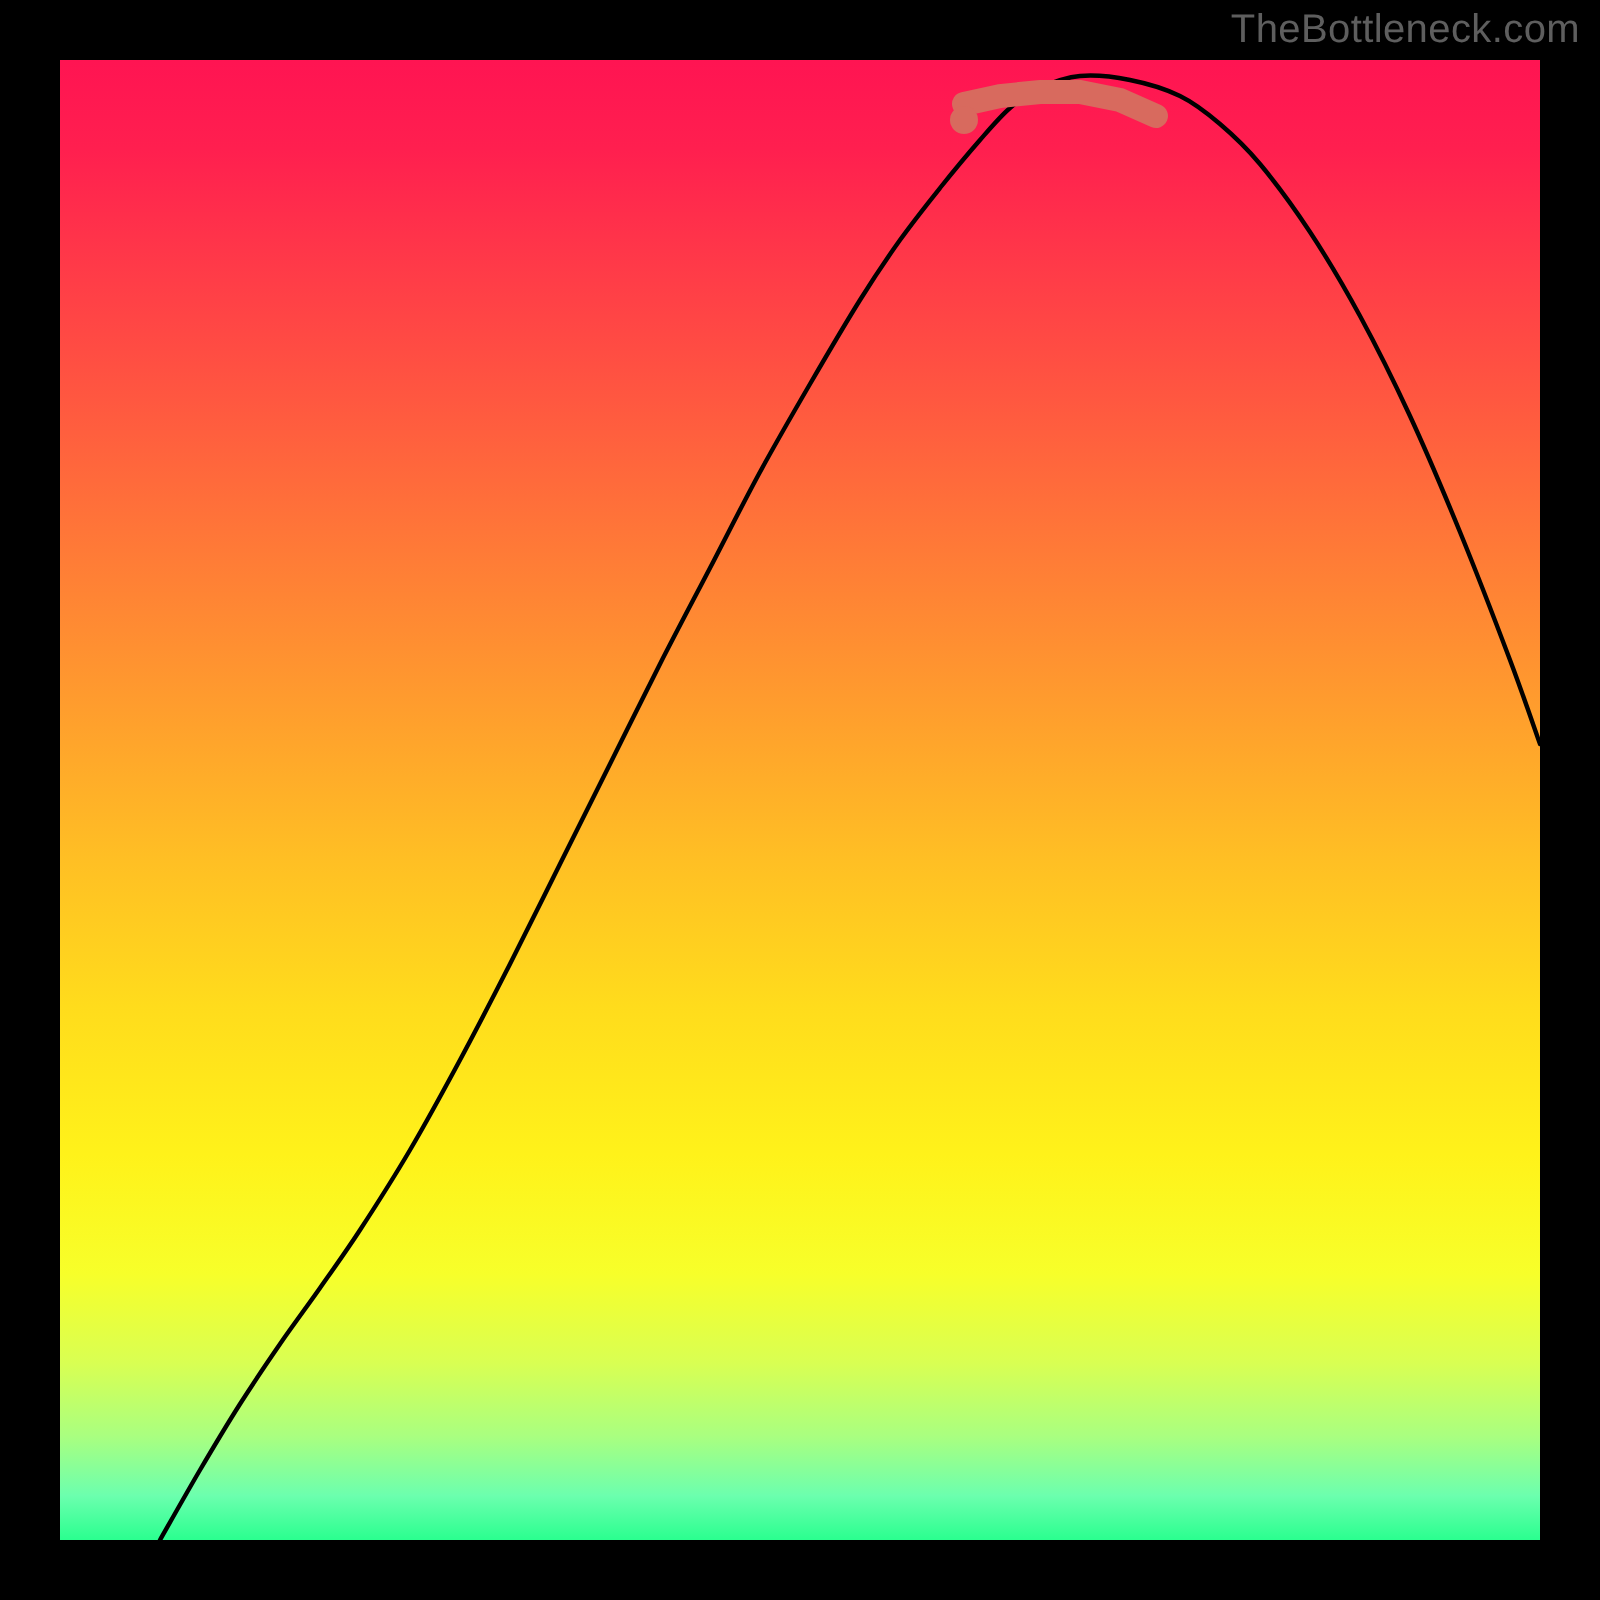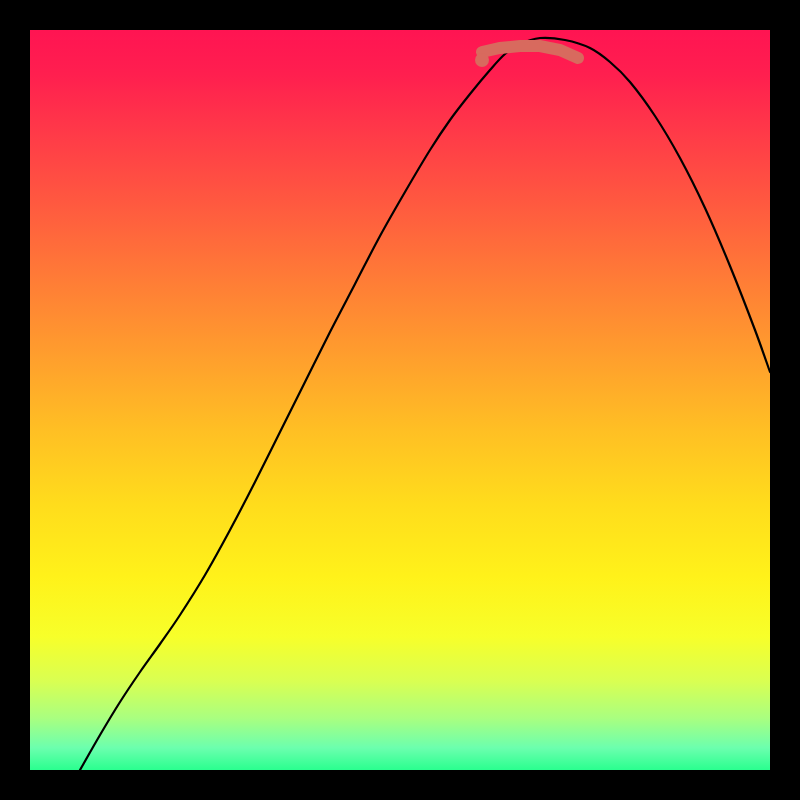--- a/index.html
+++ b/index.html
@@ -65,20 +65,21 @@
     stroke-width: 12;
     stroke-linecap: round;
   }
   .dot {
     fill: #d86a5e;
   }
 </style>
 </head>
 <body>
 <div class="stage">
+  <div class="watermark">TheBottleneck.com</div>
   <div class="plot">
     <div class="gradient"></div>
     <svg class="curve" viewBox="0 0 740 740">
       <path id="valley-curve" class="curve-path" d="M 50 740 C 53.333333333333336 734.1666666666666, 63.333333333333336 716.3333333333334, 70 705 C 76.66666666666667 693.6666666666666, 83.33333333333333 682.5, 90 672 C 96.66666666666667 661.5, 103.33333333333333 651.6666666666666, 110 642 C 116.66666666666667 632.3333333333334, 123.33333333333333 623.5, 130 614 C 136.66666666666666 604.5, 142.5 596.5, 150 585 C 157.5 573.5, 166.66666666666666 559.1666666666666, 175 545 C 183.33333333333334 530.8333333333334, 191.66666666666666 515.5, 200 500 C 208.33333333333334 484.5, 216.66666666666666 468.3333333333333, 225 452 C 233.33333333333334 435.6666666666667, 241.66666666666666 418.6666666666667, 250 402 C 258.3333333333333 385.3333333333333, 266.6666666666667 368.6666666666667, 275 352 C 283.3333333333333 335.3333333333333, 291.6666666666667 318.3333333333333, 300 302 C 308.3333333333333 285.6666666666667, 316.6666666666667 270, 325 254 C 333.3333333333333 238, 341.6666666666667 221.33333333333334, 350 206 C 358.3333333333333 190.66666666666666, 366.6666666666667 176.33333333333334, 375 162 C 383.3333333333333 147.66666666666666, 392.5 132, 400 120 C 407.5 108, 413.3333333333333 99.33333333333333, 420 90 C 426.6666666666667 80.66666666666667, 433.3333333333333 72.33333333333333, 440 64 C 446.6666666666667 55.666666666666664, 454.1666666666667 46.666666666666664, 460 40 C 465.8333333333333 33.333333333333336, 470 28.333333333333332, 475 24 C 480 19.666666666666668, 484.1666666666667 16.666666666666668, 490 14 C 495.8333333333333 11.333333333333334, 502.5 8.666666666666666, 510 8 C 517.5 7.333333333333333, 526.6666666666666 8.333333333333334, 535 10 C 543.3333333333334 11.666666666666666, 552.5 14.333333333333334, 560 18 C 567.5 21.666666666666668, 573.3333333333334 26.333333333333332, 580 32 C 586.6666666666666 37.666666666666664, 592.5 43, 600 52 C 607.5 61, 616.6666666666666 73.33333333333333, 625 86 C 633.3333333333334 98.66666666666667, 641.6666666666666 112.66666666666667, 650 128 C 658.3333333333334 143.33333333333334, 666.6666666666666 160, 675 178 C 683.3333333333334 196, 691.6666666666666 215.66666666666666, 700 236 C 708.3333333333334 256.3333333333333, 718.3333333333334 282.3333333333333, 725 300 C 731.6666666666666 317.6666666666667, 737.5 335, 740 342"></path>
       <path id="flat-segment" class="flat-seg" d="M 452 22 L 470 18 L 490 16 L 510 16 L 530 20 L 548 28"></path>
       <circle id="marker-dot" class="dot" r="7" cx="452" cy="30"></circle>
     </svg>
   </div>
 </div>
 

